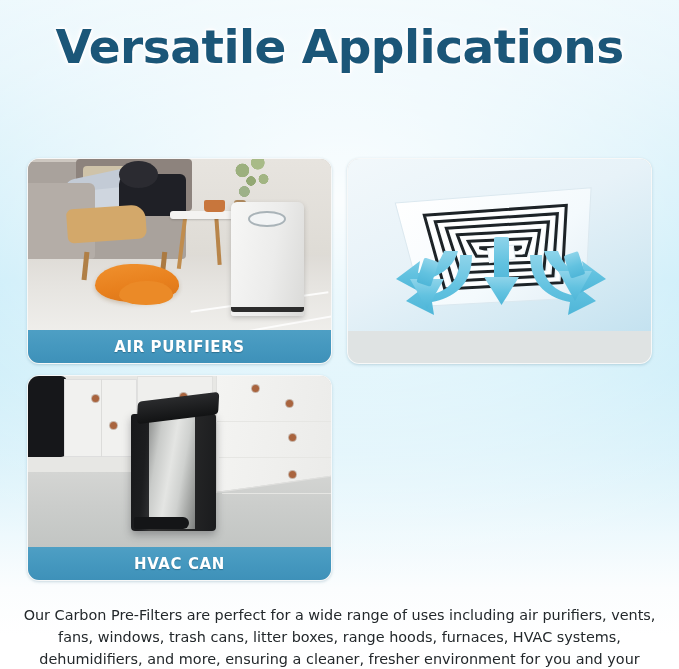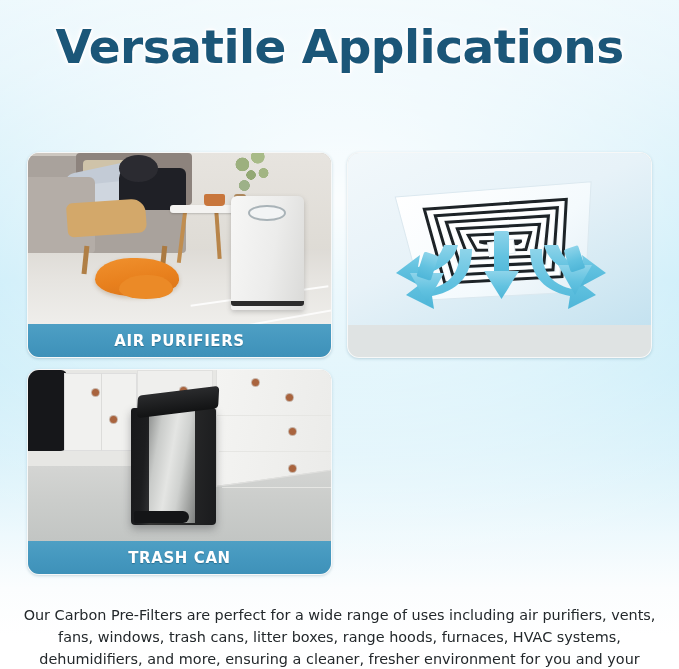--- a/index.html
+++ b/index.html
@@ -54,21 +54,21 @@
       1px 0 3px #ffffff,
       -1px 0 3px #ffffff,
       0 1px 3px #ffffff,
       0 -1px 3px #ffffff;
     white-space: nowrap;
   }
 
   
   .grid {
     position: absolute;
-    top: 152px;
+    top: 158px;
     left: 27px;
     width: 625px;
     display: grid;
     grid-template-columns: 305px 305px;
     grid-template-rows: 206px 206px;
     column-gap: 15px;
     row-gap: 11px;
   }
   .card {
     position: relative;
@@ -356,21 +356,21 @@
           <div class="s4-knob" style="left:86%; top:34%;"></div>
           <div class="s4-knob" style="left:86%; top:55%;"></div>
           <div class="s4-can-body"></div>
           <div class="s4-can-steel"></div>
           <div class="s4-can-lid-in"></div>
           <div class="s4-can-lid"></div>
           <div class="s4-pedal"></div>
         </div>
       </div>
       <div class="label-band">
-        <span class="label-text">TRASH CAN</span>
+        <span class="label-text">HVAC CAN</span>
       </div>
     </div>
 
   </div>
 
   <div class="para">Our Carbon Pre-Filters are perfect for a wide range of uses including air purifiers, vents, fans, windows, trash cans, litter boxes, range hoods, furnaces, HVAC systems, dehumidifiers, and more, ensuring a cleaner, fresher environment for you and your loved ones.</div>
 
 </div>
 
 </body></html>

